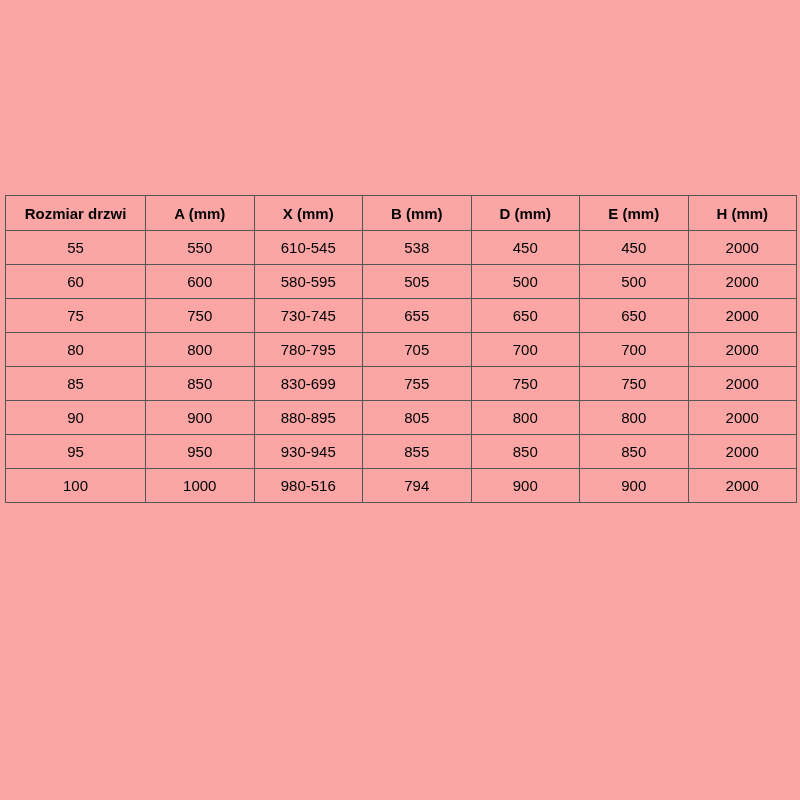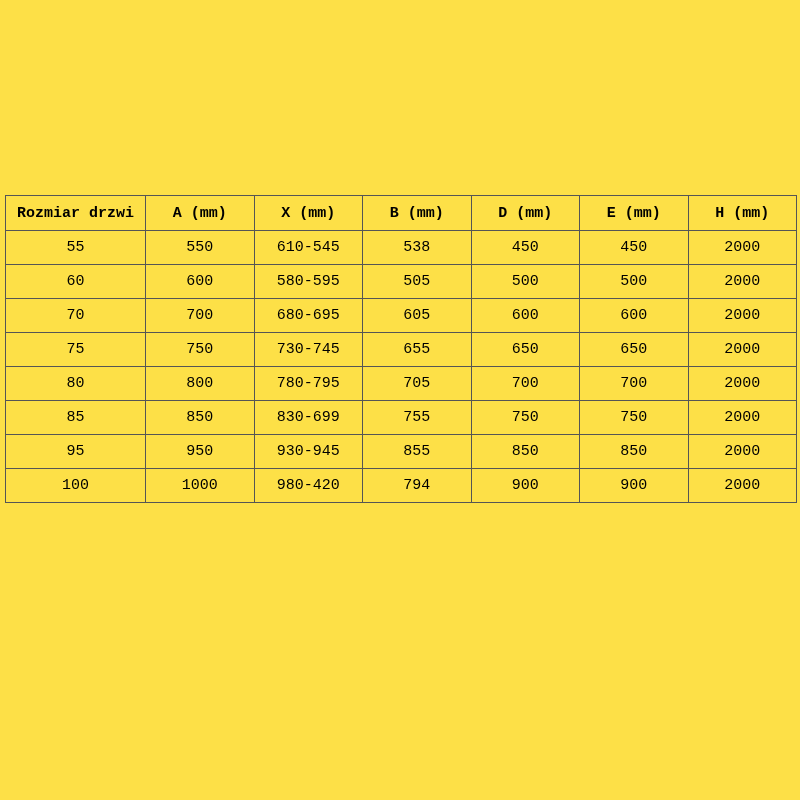--- a/index.html
+++ b/index.html
@@ -7,22 +7,21 @@
     padding: 0;
     width: 800px;
     height: 800px;
     background: #ffffff;
     font-family: "Liberation Sans", sans-serif;
   }
   .page {
     position: relative;
     width: 800px;
     height: 800px;
-    background: #fde047;
-    font-family: Liberation Mono, monospace;
+    background: #fca5a5;
   }
   .table-wrap {
     position: absolute;
     left: 5px;
     top: 195px;
     width: 792px;
   }
   table.size-table {
     width: 100%;
     border-collapse: collapse;
@@ -87,29 +86,20 @@
           <tr>
             <td>60</td>
             <td>600</td>
             <td>580-595</td>
             <td>505</td>
             <td>500</td>
             <td>500</td>
             <td>2000</td>
           </tr>
           <tr>
-            <td>70</td>
-            <td>700</td>
-            <td>680-695</td>
-            <td>605</td>
-            <td>600</td>
-            <td>600</td>
-            <td>2000</td>
-          </tr>
-          <tr>
             <td>75</td>
             <td>750</td>
             <td>730-745</td>
             <td>655</td>
             <td>650</td>
             <td>650</td>
             <td>2000</td>
           </tr>
           <tr>
             <td>80</td>
@@ -123,32 +113,41 @@
           <tr>
             <td>85</td>
             <td>850</td>
             <td>830-699</td>
             <td>755</td>
             <td>750</td>
             <td>750</td>
             <td>2000</td>
           </tr>
           <tr>
+            <td>90</td>
+            <td>900</td>
+            <td>880-895</td>
+            <td>805</td>
+            <td>800</td>
+            <td>800</td>
+            <td>2000</td>
+          </tr>
+          <tr>
             <td>95</td>
             <td>950</td>
             <td>930-945</td>
             <td>855</td>
             <td>850</td>
             <td>850</td>
             <td>2000</td>
           </tr>
           <tr>
             <td>100</td>
             <td>1000</td>
-            <td>980-420</td>
+            <td>980-516</td>
             <td>794</td>
             <td>900</td>
             <td>900</td>
             <td>2000</td>
           </tr>
         </tbody>
     </table>
   </div>
 </div>
 

